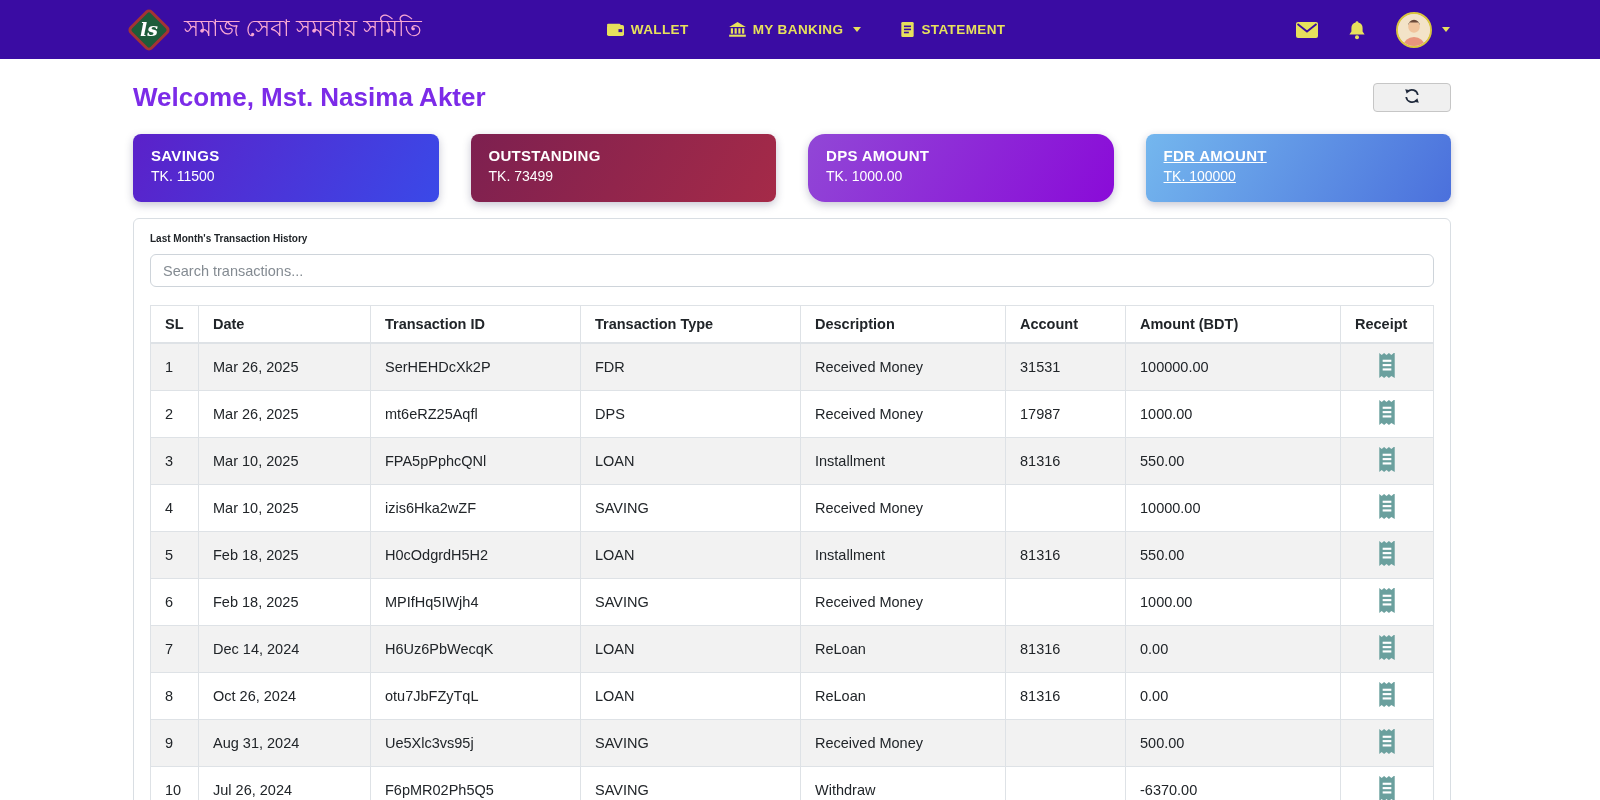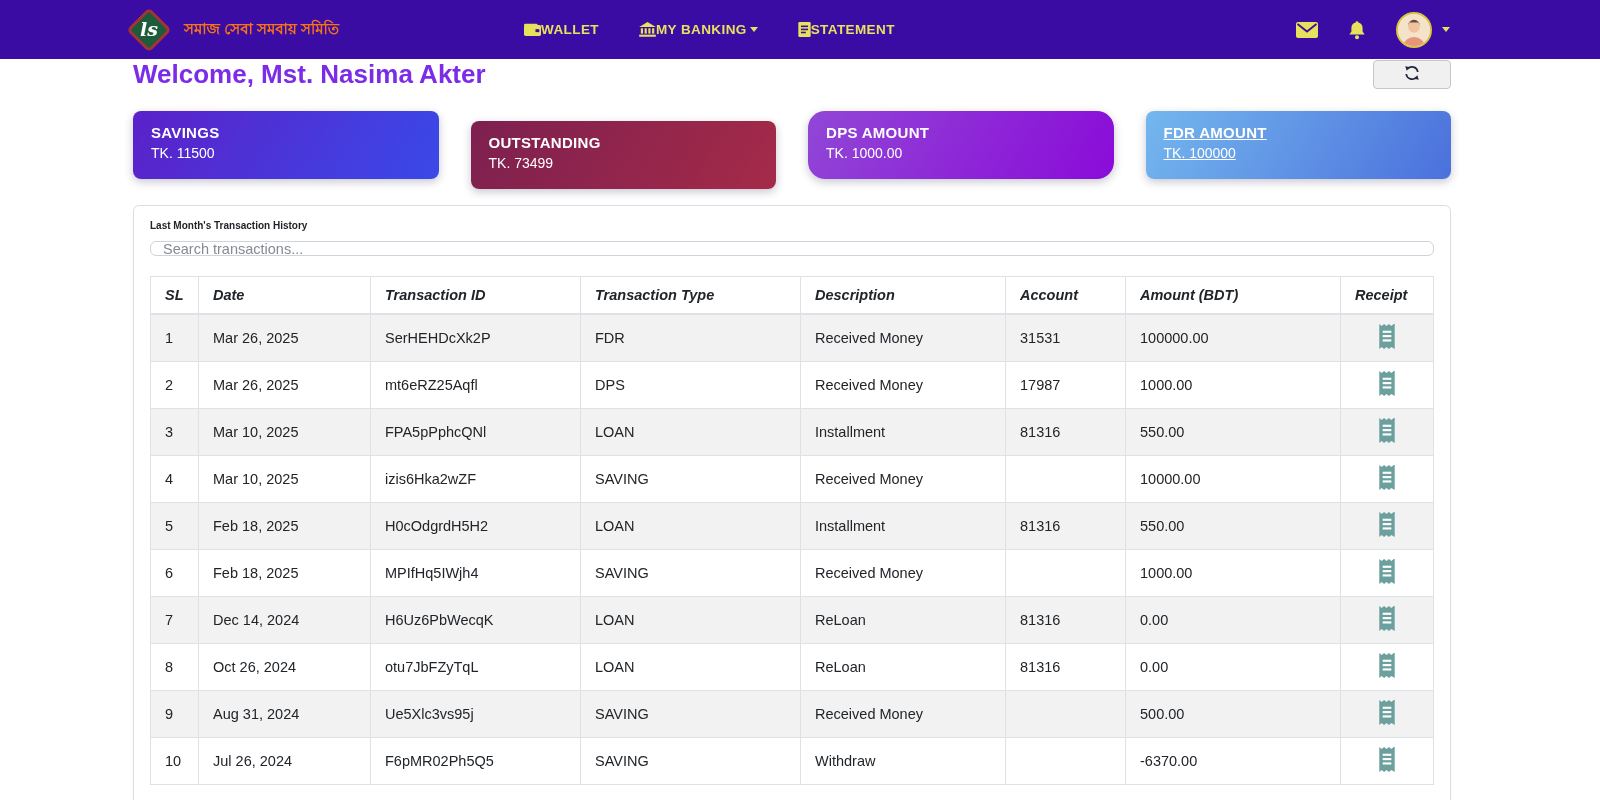--- a/index.html
+++ b/index.html
@@ -9,66 +9,66 @@
   
   .navbar { height:59px; background:#3A0CA3; display:flex; align-items:center;
     padding:0 150px 0 128px;justify-content:space-between; }
   .brand { display:flex; align-items:center; gap:14px; cursor:pointer; }
   .logo { width:42px; height:42px; position:relative; flex:0 0 auto; }
   .logo .diamond { position:absolute; inset:5px; transform:rotate(45deg);
     background:#1d5c3a; border:3px solid #a33434; border-radius:5px; }
   .logo .logo-text { position:absolute; inset:0; display:flex; align-items:center;
     justify-content:center; color:#fff; font-family:"DejaVu Serif", serif;
     font-style:italic; font-weight:bold; font-size:19px; padding-bottom:2px; }
-  .brand-name { color:#f97316; font-weight:bold; font-size:15px; }
+  .brand-name { color:#f9a8d4; font-weight:normal; font-size:23px; }
 
   .nav-menu { display:flex; align-items:center; gap:40px; margin-left:185px; }
-  .nav-item { display:flex; align-items:center; color:#E7E15C;
+  .nav-item { display:flex; align-items:center; gap:7px; color:#E7E15C;
     font-weight:bold; font-size:13.5px; letter-spacing:.4px; cursor:pointer; }
   .nav-item svg { display:block; }
   .caret { width:0; height:0; border-left:4.5px solid transparent;
     border-right:4.5px solid transparent; border-top:5px solid #E7E15C;
     margin-left:3px; }
 
   .nav-right { margin-left:auto; display:flex; align-items:center; gap:30px; }
   .icon-btn { cursor:pointer; display:flex; align-items:center; }
   .avatar-wrap { display:flex; align-items:center; gap:7px; cursor:pointer; }
   .avatar { width:36px; height:36px; border-radius:50%; border:2px solid #d9c53f;
     overflow:hidden; background:#f3e3c8; }
 
   
   .container { width:1318px; margin-left:133px; }
   .welcome-row { display:flex; justify-content:space-between; align-items:center;
-    }
+    margin-top:23px; }
   .welcome { color:#7C2BE8; font-size:26px; font-weight:bold; }
   .refresh-btn { width:78px; height:29px; background:#f0f0f0;
     border:1px solid #c6c6c6; border-radius:4px; display:flex; align-items:center;
     justify-content:center; cursor:pointer; }
 
   
   .cards-row { display:flex; gap:32px; margin-top:21px; }
   .stat-card { flex:1; height:68px; border-radius:8px; color:#fff;
     padding:13px 18px; box-shadow:0 3px 8px rgba(30,30,80,.25); cursor:default; }
   .stat-card .label { font-size:15px; font-weight:bold; letter-spacing:.3px; }
   .stat-card .value { font-size:14px; margin-top:4px; }
 
   
   .tx-card { margin-top:16px; border:1px solid #d9dee3; border-radius:6px;
     padding:14px 16px; height:640px; }
   .tx-title { font-size:10px; font-weight:bold; color:#212529; }
-  .search-input { margin-top:10px; width:100%; height:15px; border:1px solid #ced4da;
+  .search-input { margin-top:10px; width:100%; height:33px; border:1px solid #ced4da;
     border-radius:6px; padding:0 12px; font-size:14.5px; color:#212529;
     font-family:"Liberation Sans", sans-serif; outline:none; }
   .search-input::placeholder { color:#848b92; }
 
   table { margin-top:18px; width:100%; border-collapse:collapse; table-layout:fixed;
     font-size:14.5px; color:#212529; }
   th, td { border:1px solid #dee2e6; text-align:left; padding:12px 14px;
     overflow:hidden; white-space:nowrap; }
-  th { font-weight:bold; padding:10px 14px; border-bottom-width:2px; background:#fff;font-style:italic; }
+  th { font-weight:bold; padding:10px 14px; border-bottom-width:2px; background:#fff; }
   tbody tr:nth-child(odd) { background:#f2f2f2; }
   tbody tr:nth-child(even) { background:#fff; }
   td.receipt-cell { text-align:center; padding:8px; }
   .receipt-btn { display:inline-block; cursor:pointer; line-height:0; }
 </style>
 </head>
 <body>
 
 <header class="navbar">
   <div class="brand">
@@ -158,21 +158,21 @@
         </svg>
       </span>
     </button>
   </div>
 
   <div class="cards-row">
     <div class="stat-card" style="background: linear-gradient(120deg, rgb(91, 33, 201), rgb(58, 73, 232));">
       <div class="label">SAVINGS</div>
       <div class="value">TK. 11500</div>
     </div>
-    <div class="stat-card" style="background: linear-gradient(120deg, rgb(125, 32, 80), rgb(165, 42, 72)); margin-top: 10px;">
+    <div class="stat-card" style="background: linear-gradient(120deg, rgb(125, 32, 80), rgb(165, 42, 72));">
       <div class="label">OUTSTANDING</div>
       <div class="value">TK. 73499</div>
     </div>
     <div class="stat-card" style="background: linear-gradient(120deg, rgb(145, 71, 214), rgb(138, 11, 216)); border-radius: 17px;">
       <div class="label">DPS AMOUNT</div>
       <div class="value">TK. 1000.00</div>
     </div>
     <div class="stat-card" style="background: linear-gradient(120deg, rgb(116, 183, 238), rgb(75, 112, 220)); text-decoration: underline;">
       <div class="label">FDR AMOUNT</div>
       <div class="value">TK. 100000</div>

